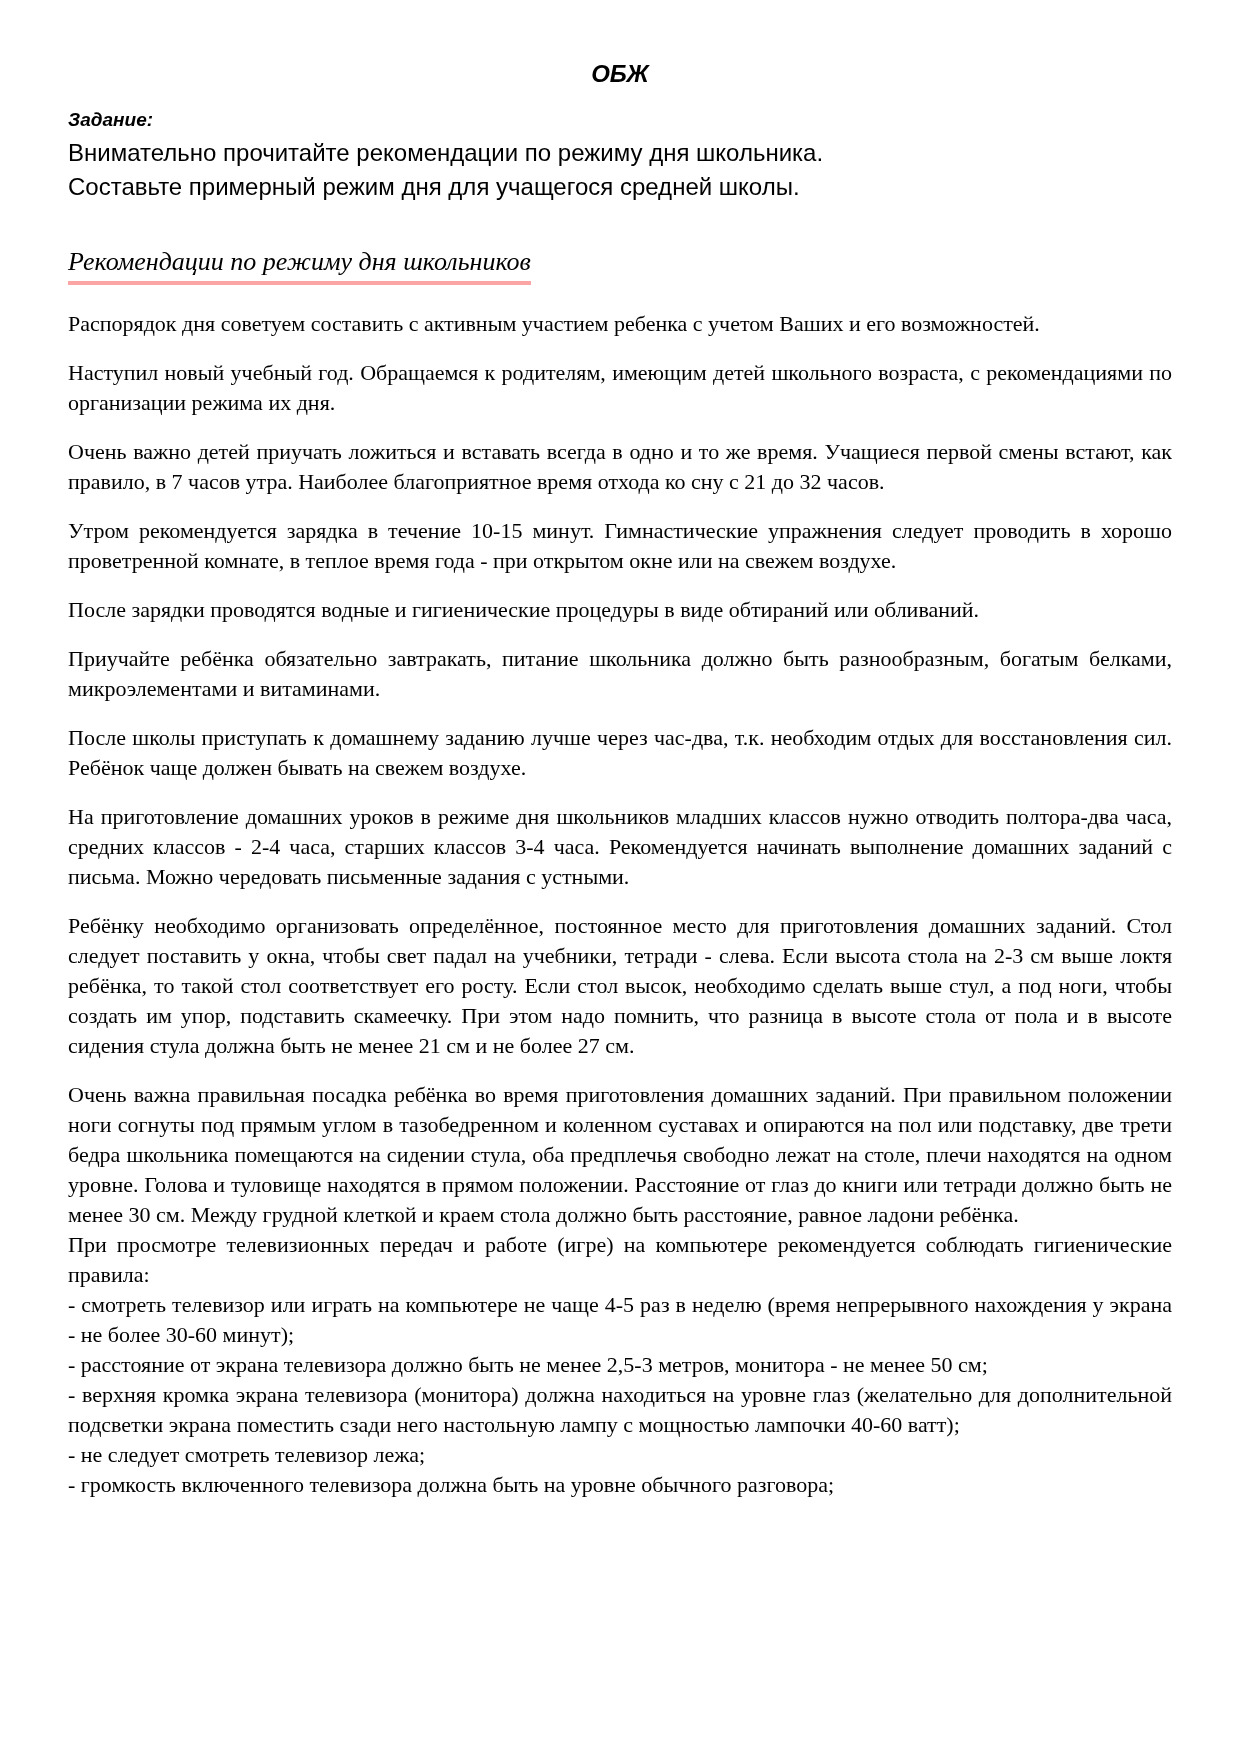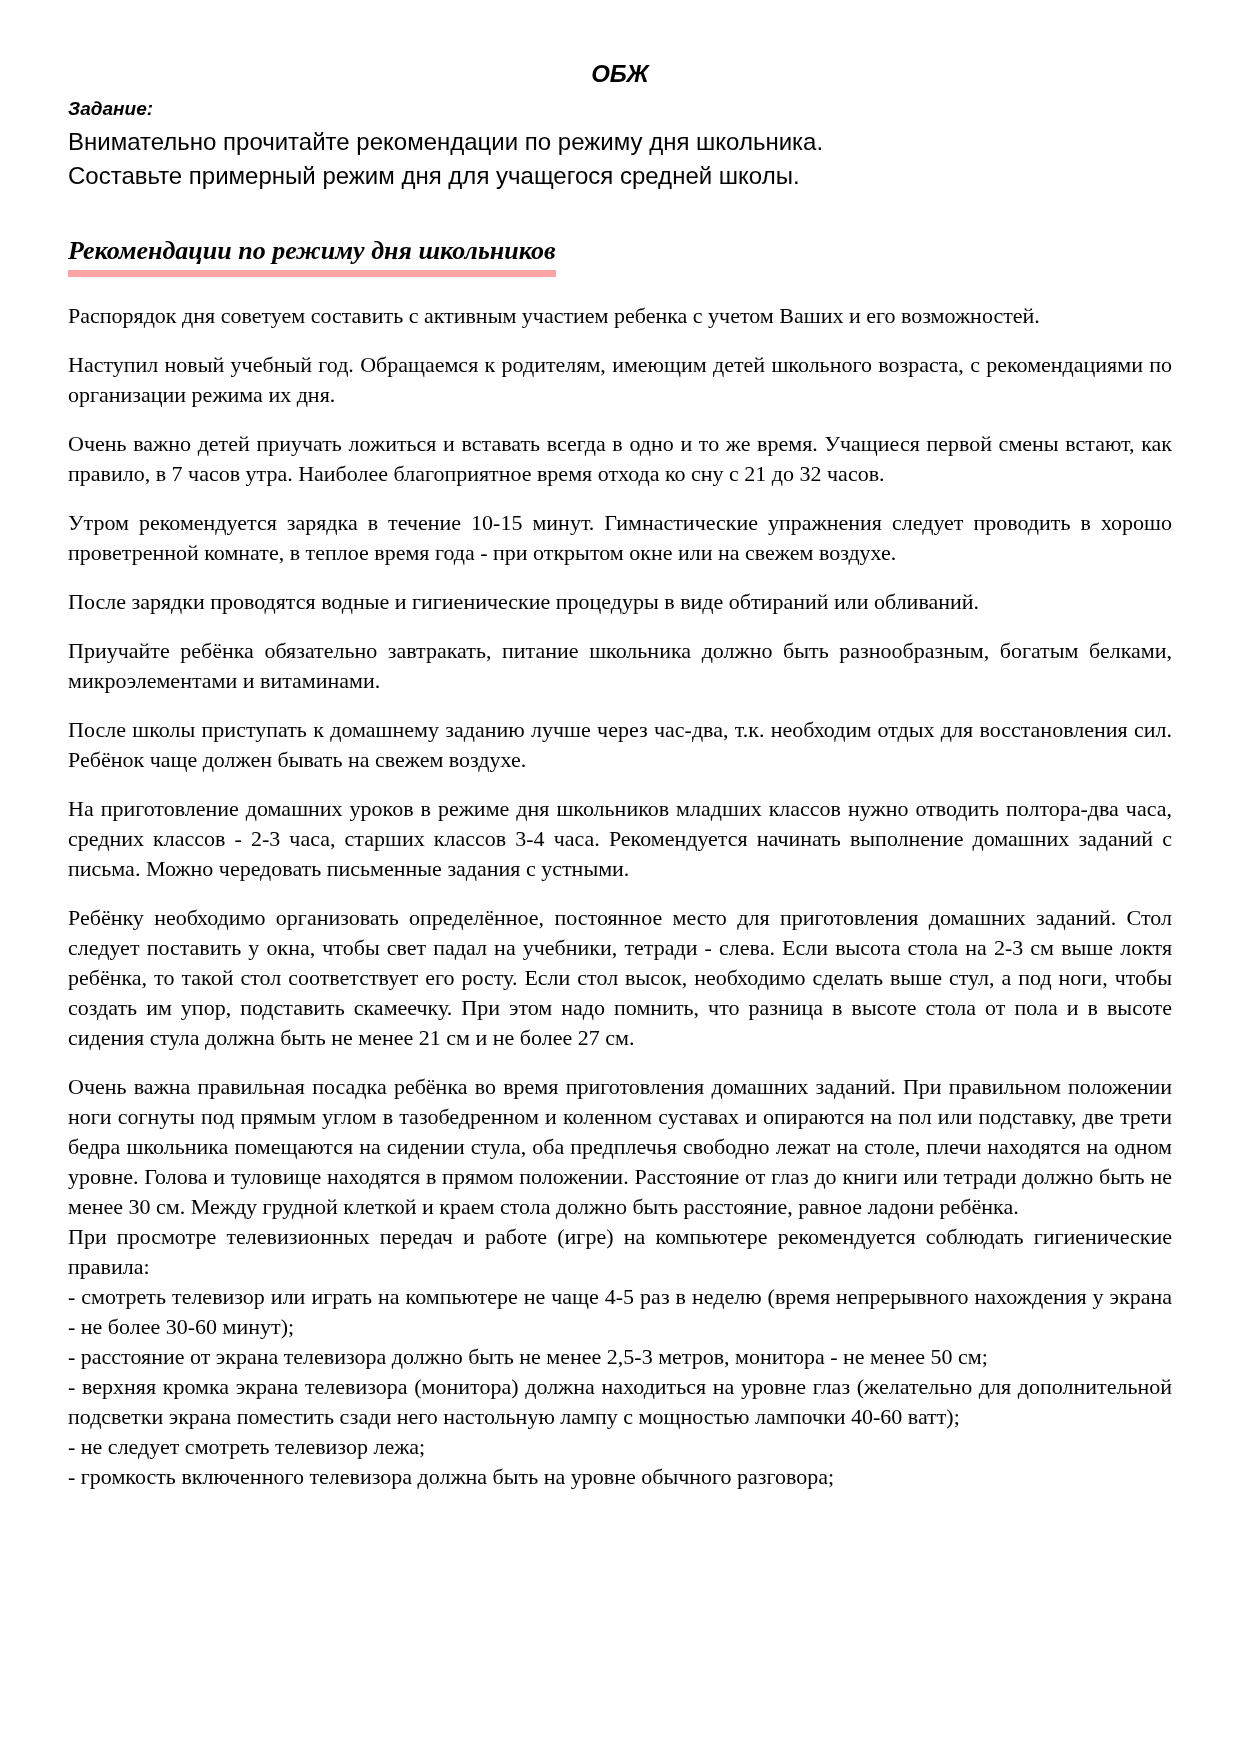--- a/index.html
+++ b/index.html
@@ -18,21 +18,21 @@
     padding: 58px 68px 40px 68px;
   }
   
   .doc-title {
     font-family: "Liberation Sans", sans-serif;
     font-size: 24px;
     font-weight: bold;
     font-style: italic;
     text-align: center;
     line-height: 32px;
-    margin-bottom: 2px;
+    margin-bottom: 13px;
   }
   .task-label {
     font-family: "Liberation Sans", sans-serif;
     font-size: 19px;
     font-weight: bold;
     font-style: italic;
     line-height: 33px;
   }
   .task-line {
     font-family: "Liberation Sans", sans-serif;
@@ -42,24 +42,24 @@
   }
   
   .section-heading-wrap {
     margin-top: 42px;
     margin-bottom: 24px;
   }
   .section-heading {
     display: inline-block;
     font-family: "Liberation Serif", serif;
     font-size: 26px;
-    font-weight: bold;
+    font-weight: normal;
     font-style: italic;
     line-height: 32px;
-    border-bottom: 7px solid #fca5a5;
+    border-bottom: 4px solid #fca5a5;
     padding-bottom: 3px;
   }
   
   .para {
     font-family: "Liberation Serif", serif;
     font-size: 22px;
     line-height: 30px;
     text-align: justify;
     text-align-last: left;
     margin: 0 0 19px 0;
@@ -83,21 +83,21 @@
     <span class="section-heading">Рекомендации по режиму дня школьников</span>
   </div>
 
   <p class="para">Распорядок дня советуем составить с активным участием ребенка с учетом Ваших и его возможностей.</p>
   <p class="para">Наступил новый учебный год. Обращаемся к родителям, имеющим детей школьного возраста, с рекомендациями по организации режима их дня.</p>
   <p class="para">Очень важно детей приучать ложиться и вставать всегда в одно и то же время. Учащиеся первой смены встают, как правило, в 7 часов утра. Наиболее благоприятное время отхода ко сну с 21 до 32 часов.</p>
   <p class="para">Утром рекомендуется зарядка в течение 10-15 минут. Гимнастические упражнения следует проводить в хорошо проветренной комнате, в теплое время года - при открытом окне или на свежем воздухе.</p>
   <p class="para">После зарядки проводятся водные и гигиенические процедуры в виде обтираний или обливаний.</p>
   <p class="para">Приучайте ребёнка обязательно завтракать, питание школьника должно быть разнообразным, богатым белками, микроэлементами и витаминами.</p>
   <p class="para">После школы приступать к домашнему заданию лучше через час-два, т.к. необходим отдых для восстановления сил. Ребёнок чаще должен бывать на свежем воздухе.</p>
-  <p class="para">На приготовление домашних уроков в режиме дня школьников младших классов нужно отводить полтора-два часа, средних классов - 2-3 часа, старших классов 3-4 часа. Рекомендуется начинать выполнение домашних заданий с письма. Можно чередовать письменные задания с устными.</p>
+  <p class="para">На приготовление домашних уроков в режиме дня школьников младших классов нужно отводить полтора-два часа, средних классов - 2-4 часа, старших классов 3-4 часа. Рекомендуется начинать выполнение домашних заданий с письма. Можно чередовать письменные задания с устными.</p>
   <p class="para">Ребёнку необходимо организовать определённое, постоянное место для приготовления домашних заданий. Стол следует поставить у окна, чтобы свет падал на учебники, тетради - слева. Если высота стола на 2-3 см выше локтя ребёнка, то такой стол соответствует его росту. Если стол высок, необходимо сделать выше стул, а под ноги, чтобы создать им упор, подставить скамеечку. При этом надо помнить, что разница в высоте стола от пола и в высоте сидения стула должна быть не менее 21 см и не более 27 см.</p>
   <p class="para no-gap">Очень важна правильная посадка ребёнка во время приготовления домашних заданий. При правильном положении ноги согнуты под прямым углом в тазобедренном и коленном суставах и опираются на пол или подставку, две трети бедра школьника помещаются на сидении стула, оба предплечья свободно лежат на столе, плечи находятся на одном уровне. Голова и туловище находятся в прямом положении. Расстояние от глаз до книги или тетради должно быть не менее 30 см. Между грудной клеткой и краем стола должно быть расстояние, равное ладони ребёнка.</p>
 
   <p class="para no-gap">При просмотре телевизионных передач и работе (игре) на компьютере рекомендуется соблюдать гигиенические правила:</p>
   <p class="para no-gap">- смотреть телевизор или играть на компьютере не чаще 4-5 раз в неделю (время непрерывного нахождения у экрана - не более 30-60 минут);</p>
   <p class="para no-gap">- расстояние от экрана телевизора должно быть не менее 2,5-3 метров, монитора - не менее 50 см;</p>
   <p class="para no-gap">- верхняя кромка экрана телевизора (монитора) должна находиться на уровне глаз (желательно для дополнительной подсветки экрана поместить сзади него настольную лампу с мощностью лампочки 40-60 ватт);</p>
   <p class="para no-gap">- не следует смотреть телевизор лежа;</p>
   <p class="para no-gap">- громкость включенного телевизора должна быть на уровне обычного разговора;</p>
 

